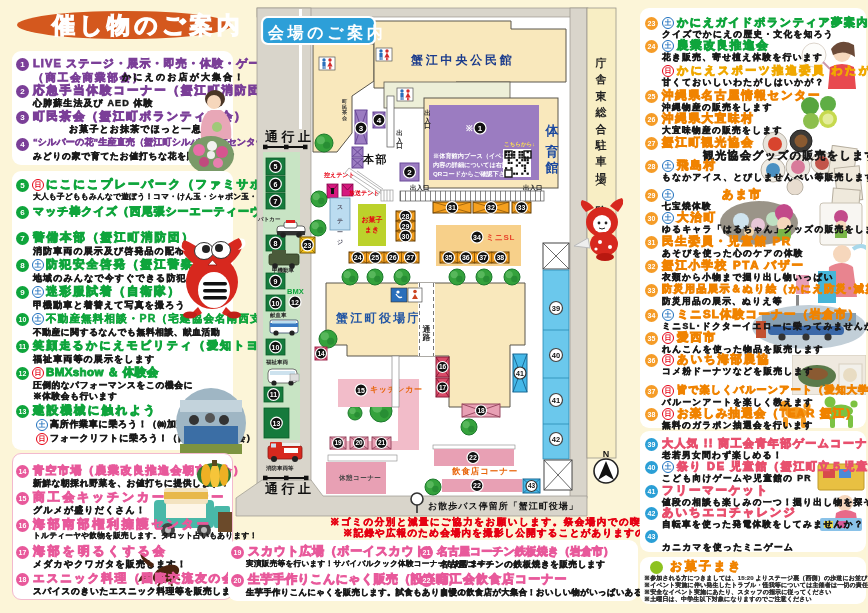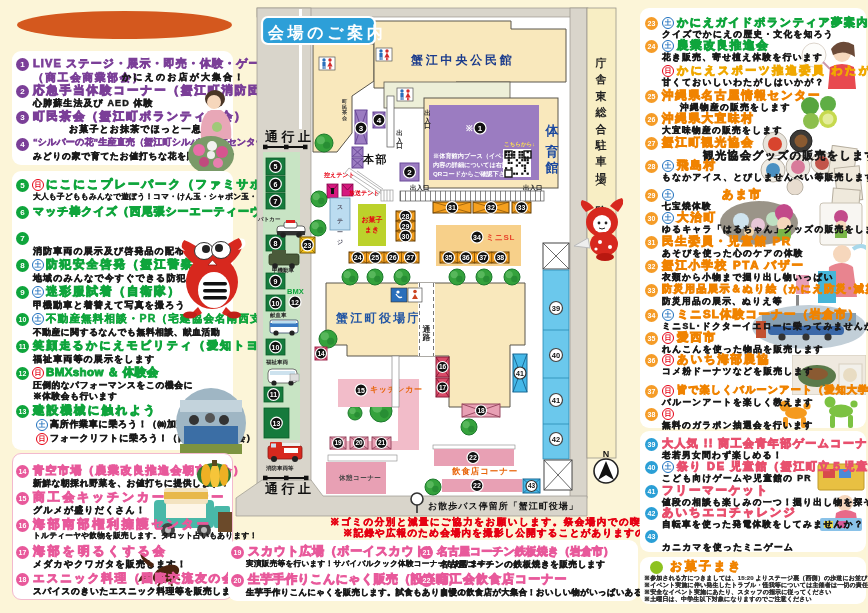--- a/index.html
+++ b/index.html
@@ -7,20 +7,21 @@
 .bx{position:absolute;background:#fff;border-radius:9px}
 .ln{position:absolute;white-space:nowrap;line-height:1.15}
 .c{position:absolute;border-radius:50%;color:#fff;font-weight:bold;text-align:center;font-family:"Liberation Sans",sans-serif}
 .bd{position:absolute;width:12px;height:12px;border-radius:50%;background:#fff;border:1.3px solid;font-size:7px;font-weight:bold;text-align:center;line-height:9px}
 .ab{position:absolute}
 svg text{font-family:"Liberation Sans",sans-serif}
 </style></head><body>
 <div id="pg">
 
 <div style="position:absolute;left:17px;top:11px;width:215px;height:28px;background:#D4581E;border-radius:50%/50%"></div>
+<span class="ln" style="left:52px;top:12px;color:#FFFFFF;font-size:23px;font-weight:bold;-webkit-text-stroke:1.1px #FFFFFF;letter-spacing:4.2px;">催し物のご案内</span>
 
 <div class="bx" style="left:12px;top:51px;width:221px;height:114px"></div>
 
 <span class="c" style="left:16px;top:58px;width:13px;height:13px;line-height:13px;background:#7B3F98;font-size:8px">1</span>
 <span class="ln" style="left:33px;top:57px;color:#7B3F98;font-size:11px;font-weight:bold;-webkit-text-stroke:0.75px #7B3F98;letter-spacing:1.1px;">LIVE ステージ・展示・即売・体験・ゲーム</span>
 <span class="ln" style="left:33px;top:71px;color:#7B3F98;font-size:10.5px;font-weight:bold;-webkit-text-stroke:0.75px #7B3F98;letter-spacing:1.9px;">（商工会商業部会）</span>
     <span class="ln" style="left:122px;top:72px;color:#1A1A1A;font-size:9px;font-weight:bold;-webkit-text-stroke:0.52px #1A1A1A;letter-spacing:2.1px;">かにえのお店が大集合！</span>
 
 <span class="c" style="left:16px;top:85px;width:13px;height:13px;line-height:13px;background:#7B3F98;font-size:8px">2</span>
 <span class="ln" style="left:33px;top:84px;color:#7B3F98;font-size:11.5px;font-weight:bold;-webkit-text-stroke:0.95px #7B3F98;letter-spacing:1.9px;">応急手当体験コーナー（蟹江町消防団）</span>
@@ -55,20 +56,21 @@
 
 <span class="c" style="left:16px;top:179px;width:13px;height:13px;line-height:13px;background:#0FA53C;font-size:8px">5</span>
 <span class="bd" style="left:32px;top:179px;border-color:#E60012;color:#E60012">日</span>
 <span class="ln" style="left:46px;top:178px;color:#0FA53C;font-size:11.5px;font-weight:bold;-webkit-text-stroke:0.95px #0FA53C;letter-spacing:1.9px;">にこにこプレーパーク（ファミサポ）</span>
 <span class="ln" style="left:33px;top:193px;color:#1A1A1A;font-size:7.7px;font-weight:bold;-webkit-text-stroke:0.25px #1A1A1A;letter-spacing:0.2px;">大人も子どももみんなで遊ぼう！コマ・けん玉・シャボン玉・なわとび等</span>
 
 <span class="c" style="left:16px;top:206px;width:13px;height:13px;line-height:13px;background:#0FA53C;font-size:8px">6</span>
 <span class="ln" style="left:33px;top:205px;color:#0FA53C;font-size:11px;font-weight:bold;-webkit-text-stroke:0.95px #0FA53C;letter-spacing:0.9px;">マッチ棒クイズ（西尾張シーエーティーヴィ）</span>
 
 <span class="c" style="left:16px;top:232px;width:13px;height:13px;line-height:13px;background:#0FA53C;font-size:8px">7</span>
+<span class="ln" style="left:33px;top:231px;color:#0FA53C;font-size:11.5px;font-weight:bold;-webkit-text-stroke:0.95px #0FA53C;letter-spacing:2.0px;">警備本部（蟹江町消防団）</span>
 <span class="ln" style="left:33px;top:246px;color:#1A1A1A;font-size:9px;font-weight:bold;-webkit-text-stroke:0.52px #1A1A1A;letter-spacing:1.1px;">消防車両の展示及び啓発品の配布</span>
 
 <span class="c" style="left:16px;top:259px;width:13px;height:13px;line-height:13px;background:#0FA53C;font-size:8px">8</span>
 <span class="bd" style="left:32px;top:259px;border-color:#1C6FBE;color:#1C6FBE">土</span>
 <span class="ln" style="left:46px;top:258px;color:#0FA53C;font-size:11.5px;font-weight:bold;-webkit-text-stroke:0.95px #0FA53C;letter-spacing:2.0px;">防犯安全啓発（蟹江警察署）</span>
 <span class="ln" style="left:33px;top:273px;color:#1A1A1A;font-size:9px;font-weight:bold;-webkit-text-stroke:0.52px #1A1A1A;letter-spacing:1.1px;">地域のみんなで今すぐできる防犯啓発</span>
 
 <span class="c" style="left:16px;top:286px;width:13px;height:13px;line-height:13px;background:#0FA53C;font-size:8px">9</span>
 <span class="bd" style="left:32px;top:286px;border-color:#1C6FBE;color:#1C6FBE">土</span>
 <span class="ln" style="left:46px;top:285px;color:#0FA53C;font-size:11.5px;font-weight:bold;-webkit-text-stroke:0.95px #0FA53C;letter-spacing:2.0px;">迷彩服試着（自衛隊）</span>
@@ -290,21 +292,21 @@
 <span class="bd" style="left:662px;top:40px;border-color:#1C6FBE;color:#1C6FBE">土</span>
 <span class="ln" style="left:677px;top:39px;color:#0FA53C;font-size:11.5px;font-weight:bold;-webkit-text-stroke:0.95px #0FA53C;letter-spacing:1.7px;">農業改良推進会</span>
 <span class="ln" style="left:662px;top:52px;color:#1A1A1A;font-size:8.7px;font-weight:bold;-webkit-text-stroke:0.52px #1A1A1A;letter-spacing:1.3px;">花き販売、寄せ植え体験を行います</span>
 
 <span class="bd" style="left:662px;top:65px;border-color:#E60012;color:#E60012">日</span>
 <span class="ln" style="left:677px;top:64px;color:#F0A800;font-size:11px;font-weight:bold;-webkit-text-stroke:0.95px #F0A800;letter-spacing:2.4px;">かにえスポーツ推進委員 わたがし屋</span>
 <span class="ln" style="left:662px;top:77px;color:#1A1A1A;font-size:8.7px;font-weight:bold;-webkit-text-stroke:0.52px #1A1A1A;letter-spacing:1.3px;">甘くておいしいわたがしはいかが？</span>
 
 <span class="c" style="left:645px;top:90px;width:13px;height:13px;line-height:13px;background:#F59C28;font-size:7px">25</span>
 <span class="ln" style="left:662px;top:89px;color:#F08300;font-size:11.5px;font-weight:bold;-webkit-text-stroke:0.95px #F08300;letter-spacing:1.7px;">沖縄県名古屋情報センター</span>
-<span class="ln" style="left:662px;top:102px;color:#1A1A1A;font-size:8.7px;font-weight:bold;-webkit-text-stroke:0.52px #1A1A1A;letter-spacing:1.3px;margin-left:18px;">沖縄物産の販売をします</span>
+<span class="ln" style="left:662px;top:102px;color:#1A1A1A;font-size:8.7px;font-weight:bold;-webkit-text-stroke:0.52px #1A1A1A;letter-spacing:1.3px;">沖縄物産の販売をします</span>
 
 <span class="c" style="left:645px;top:113px;width:13px;height:13px;line-height:13px;background:#F59C28;font-size:7px">26</span>
 <span class="ln" style="left:662px;top:112px;color:#F08300;font-size:11.5px;font-weight:bold;-webkit-text-stroke:0.95px #F08300;letter-spacing:1.7px;">沖縄県大宜味村</span>
 <span class="ln" style="left:662px;top:125px;color:#1A1A1A;font-size:8.7px;font-weight:bold;-webkit-text-stroke:0.52px #1A1A1A;letter-spacing:1.3px;">大宜味物産の販売をします</span>
 
 <span class="c" style="left:645px;top:137px;width:13px;height:13px;line-height:13px;background:#F59C28;font-size:7px">27</span>
 <span class="ln" style="left:662px;top:136px;color:#F08300;font-size:11.5px;font-weight:bold;-webkit-text-stroke:0.95px #F08300;letter-spacing:1.7px;">蟹江町観光協会</span>
 <span class="ln" style="left:662px;top:149px;color:#1A1A1A;font-size:11px;font-weight:bold;-webkit-text-stroke:0.52px #1A1A1A;letter-spacing:1.3px;padding-left:41px;">観光協会グッズの販売をします</span>
 
 <span class="c" style="left:645px;top:160px;width:13px;height:13px;line-height:13px;background:#F59C28;font-size:7px">28</span>
@@ -349,20 +351,21 @@
 <span class="ln" style="left:677px;top:353px;color:#F08300;font-size:11.5px;font-weight:bold;-webkit-text-stroke:0.95px #F08300;letter-spacing:1.7px;">あいち海部農協</span>
 <span class="ln" style="left:662px;top:366px;color:#1A1A1A;font-size:8.7px;font-weight:bold;-webkit-text-stroke:0.52px #1A1A1A;letter-spacing:1.3px;">コメ粉ドーナツなどを販売します</span>
 
 <span class="c" style="left:645px;top:385px;width:13px;height:13px;line-height:13px;background:#F59C28;font-size:7px">37</span>
 <span class="bd" style="left:662px;top:385px;border-color:#E60012;color:#E60012">日</span>
 <span class="ln" style="left:677px;top:384px;color:#F08300;font-size:10px;font-weight:bold;-webkit-text-stroke:0.95px #F08300;letter-spacing:1.2px;">皆で楽しくバルーンアート（愛知大学 Aivo）</span>
 <span class="ln" style="left:662px;top:397px;color:#1A1A1A;font-size:8.7px;font-weight:bold;-webkit-text-stroke:0.52px #1A1A1A;letter-spacing:1.3px;">バルーンアートを楽しく教えます</span>
 
 <span class="c" style="left:645px;top:408px;width:13px;height:13px;line-height:13px;background:#F59C28;font-size:7px">38</span>
 <span class="bd" style="left:662px;top:408px;border-color:#E60012;color:#E60012">日</span>
+<span class="ln" style="left:677px;top:407px;color:#F08300;font-size:11.5px;font-weight:bold;-webkit-text-stroke:0.95px #F08300;letter-spacing:1.2px;">お楽しみ抽選会（TEAR 蟹江）</span>
 <span class="ln" style="left:662px;top:420px;color:#1A1A1A;font-size:8.7px;font-weight:bold;-webkit-text-stroke:0.52px #1A1A1A;letter-spacing:1.3px;">無料のガラポン抽選会を行います</span>
 
 <div class="bx" style="left:640px;top:431px;width:226px;height:121px"></div>
 
 <svg class="ab" style="left:816px;top:462px" width="50" height="72">
       <rect x="2" y="2" width="46" height="26" rx="2" fill="#e8c042" stroke="#c09a28"></rect>
       <rect x="7" y="7" width="12" height="9" fill="#d84a4a"></rect>
       <rect x="23" y="7" width="12" height="9" fill="#4a8ad8"></rect>
       <circle cx="29" cy="41" r="8" fill="#f6d7bc"></circle>
       <path d="M20 51 Q29 45 40 51 L42 66 H18 Z" fill="#e86a8a"></path>

